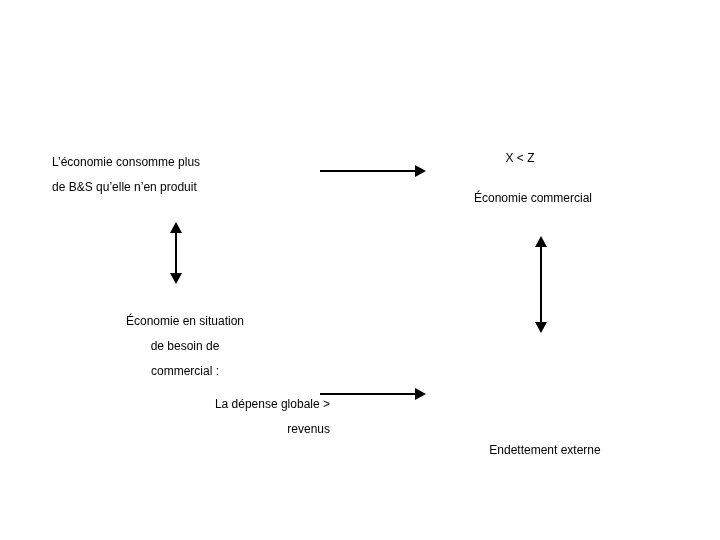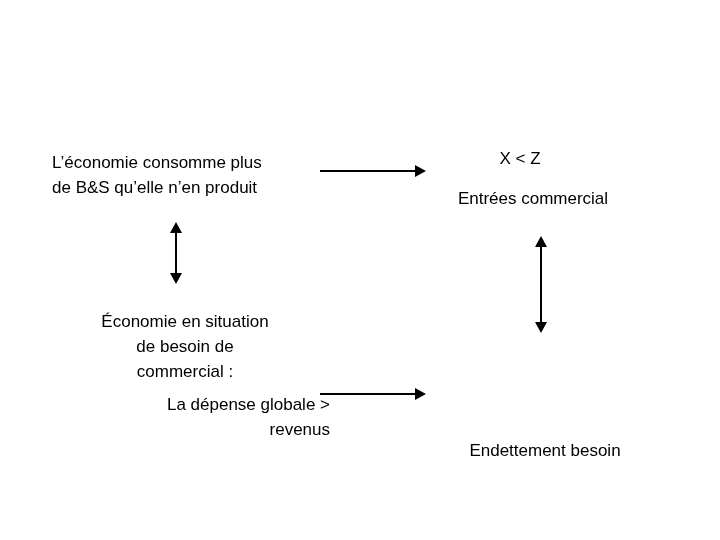--- a/index.html
+++ b/index.html
@@ -14,21 +14,21 @@
     color: #000000;
     overflow: hidden;
   }
   #canvas {
     position: relative;
     width: 720px;
     height: 540px;
   }
   .tb {
     position: absolute;
-    font-size: 17px;
+    font-size: 12px;
     line-height: 25px;
     color: #000000;
     white-space: pre-line;
   }
   .center { text-align: center; }
   .left   { text-align: left; }
 
   
   .arrow-h {
     position: absolute;
@@ -89,21 +89,21 @@
   <div class="tb left" style="left:52px; top:150px; width:268px;">L’économie consomme plus
 de B&amp;S qu’elle n’en produit</div>
 
   <div class="arrow-h" style="left:320px; top:164px; width:106px;">
     <div class="shaft" style="width:96px;"></div>
     <div class="head-r" style="left:95px;"></div>
   </div>
 
   <div class="tb center" style="left:420px; top:146px; width:200px;">X &lt; Z</div>
 
-  <div class="tb center" style="left:433px; top:186px; width:200px;">Entrées commercial</div>
+  <div class="tb center" style="left:433px; top:186px; width:200px;">Économie commercial</div>
 
   <div class="arrow-v" style="left:169px; top:222px; height:62px;">
     <div class="head-u"></div>
     <div class="shaft" style="top:4px; height:54px;"></div>
     <div class="head-d"></div>
   </div>
 
   <div class="arrow-v" style="left:534px; top:236px; height:97px;">
     <div class="head-u"></div>
     <div class="shaft" style="top:4px; height:89px;"></div>
@@ -116,15 +116,15 @@
 
   <div class="tb center" style="left:40px; top:392px; width:290px;text-align:right;">La dépense globale &gt;
 revenus</div>
 
   <div class="arrow-h" style="left:320px; top:387px; width:106px;">
     <div class="shaft" style="width:96px;"></div>
     <div class="head-r" style="left:95px;"></div>
   </div>
 
 
-  <div class="tb center" style="left:440px; top:438px; width:210px;">Endettement besoin</div>
+  <div class="tb center" style="left:440px; top:438px; width:210px;">Endettement externe</div>
 
 </div>
 
 </body></html>

